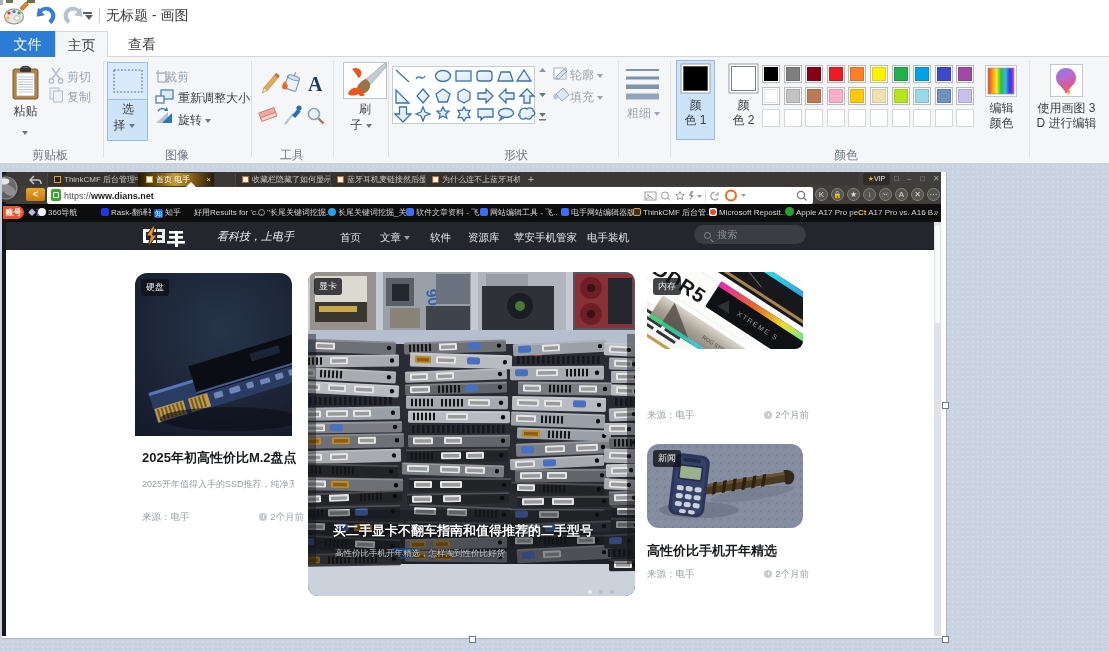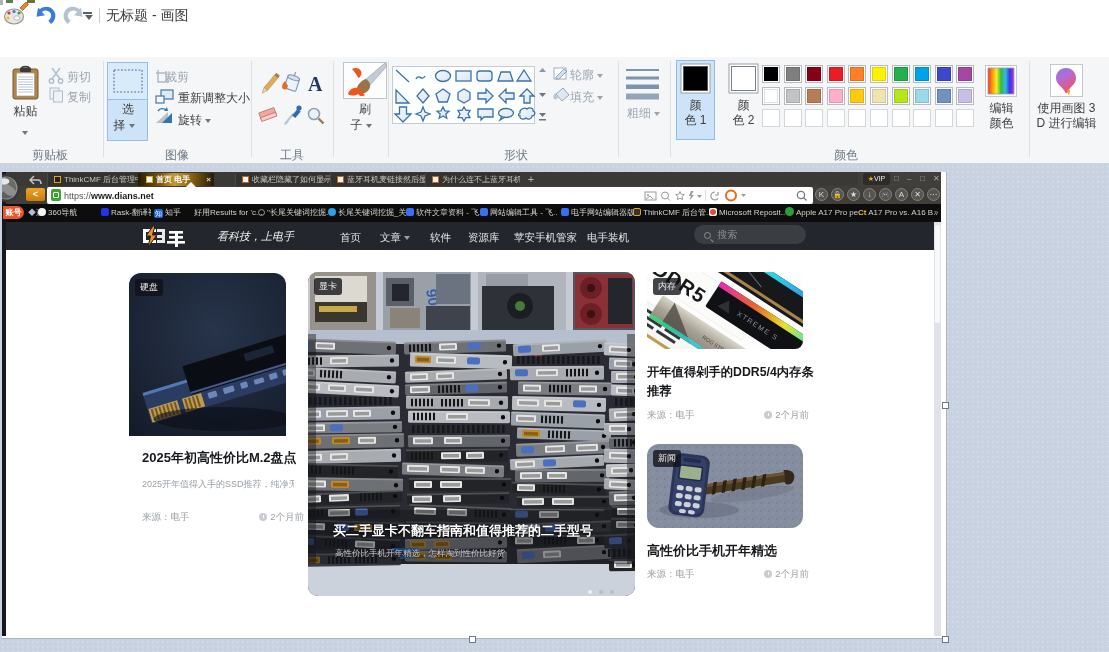--- a/index.html
+++ b/index.html
@@ -70,20 +70,25 @@
     <path d="M40 9c4.5-3.5 11-3 14 2 2.8 4.6 1.2 10-3 13l-2.6-3.4c2.6-1.8 3.6-5 2-7.6-1.8-3-6-3.4-8.6-1l3.2 3.2-8.5 1.5L38 8z" fill="#3a7ad9"></path>
 
     <path d="M79 9c-4.5-3.5-11-3-14 2-2.8 4.6-1.2 10 3 13l2.6-3.4c-2.6-1.8-3.6-5-2-7.6 1.8-3 6-3.4 8.6-1l-3.2 3.2 8.5 1.5L81 8z" fill="#b4c2d2"></path>
   </svg>
   <div class="abs" style="left:83px;top:12px;width:9px;height:1.5px;background:#5a6268"></div>
   <div class="abs" style="left:85px;top:15px;width:0;height:0;border-left:4px solid transparent;border-right:4px solid transparent;border-top:5px solid #5a6268"></div>
   <div class="qsep" style="left:99px"></div>
   <div id="title-text">无标题 - 画图</div>
 </div>
 
+<div id="tabrow">
+  <div class="rtab" id="tab-file">文件</div>
+  <div class="rtab" id="tab-home">主页</div>
+  <div class="rtab" id="tab-view">查看</div>
+</div>
 
 <div id="ribbon">
   <div class="gsep" style="left:103px"></div>
   <div class="gsep" style="left:251px"></div>
   <div class="gsep" style="left:333px"></div>
   <div class="gsep" style="left:388px"></div>
   <div class="gsep" style="left:618px"></div>
   <div class="gsep" style="left:670px"></div>
   <div class="gsep" style="left:1029px"></div>
   <div class="glabel" style="left:0px">剪贴板</div>
@@ -350,21 +355,21 @@
 
 <div id="workspace">
   <div id="canvas">
     <div id="browser">
       <div id="btabs"></div>
       <div id="baddr"></div>
       <div id="bmarks"></div>
       <div id="bleft"></div>
 
       <div class="btab" style="left:45px;width:91px"><span style="display:inline-block;width:7px;height:7px;background:#222;border:1px solid #e8a020;margin:0 3px 0 6px;vertical-align:-1px"></span>ThinkCMF 后台管理中<span class="bx">×</span></div>
-      <div class="btab" style="left:136px;width:76px;background:linear-gradient(90deg,#241a06,#7e5a10 30%,#c49a35 48%,#8a6314 70%,#241a06);border-left:none;color:#fff;font-weight:bold"><span style="display:inline-block;width:7px;height:7px;background:#fff;border:1px solid #e8a020;margin:0 3px 0 8px;vertical-align:-1px"></span>首页 电手<span class="bx" style="color:#ddd">×</span></div>
+      <div class="btab" style="left:136px;width:76px;background:linear-gradient(90deg,#241a06,#7e5a10 30%,#c49a35 48%,#8a6314 70%,#241a06);border-left:none;color:#fff;font-weight:normal"><span style="display:inline-block;width:7px;height:7px;background:#fff;border:1px solid #e8a020;margin:0 3px 0 8px;vertical-align:-1px"></span>首页 电手<span class="bx" style="color:#ddd">×</span></div>
       <div class="btab" style="left:233px;width:95px"><span style="display:inline-block;width:7px;height:7px;background:#f5f5f5;border:1px solid #c86010;margin:0 3px 0 6px;vertical-align:-1px"></span>收藏栏隐藏了如何显示<span class="bx">×</span></div>
       <div class="btab" style="left:328px;width:95px"><span style="display:inline-block;width:7px;height:7px;background:#f5f5f5;border:1px solid #c86010;margin:0 3px 0 6px;vertical-align:-1px"></span>蓝牙耳机麦链接然后显..<span class="bx">×</span></div>
       <div class="btab" style="left:423px;width:95px"><span style="display:inline-block;width:7px;height:7px;background:#f5f5f5;border:1px solid #c86010;margin:0 3px 0 6px;vertical-align:-1px"></span>为什么连不上蓝牙耳机<span class="bx">×</span></div>
       <div class="abs" style="left:523px;top:2px;width:12px;height:11px;color:#b8b6b2;font-size:11px;line-height:10px;text-align:center">+</div>
 
       <svg class="abs" style="left:-7px;top:1px" width="28" height="31">
         <circle cx="11" cy="15" r="14" fill="#3a3835"></circle>
         <circle cx="11" cy="15" r="11.5" fill="#8f8f8f"></circle>
         <path d="M11 3.5a11.5 11.5 0 0 1 9.5 15c-2-5.5-7.5-5.5-9.5-9.5-1.4-2.8 0-4.5 0-5.5z" fill="#6a6a6a"></path>
         <path d="M4 23.5a11.5 11.5 0 0 0 14.5-1c-4.8 1-8.6-1.8-9.6-4.6z" fill="#5f5f5f"></path>
@@ -450,21 +455,21 @@
           <div class="abs" style="left:211px;top:7px;font-size:11px;color:#f0f0f0;font-family:'Liberation Serif',serif;font-style:italic">看科技，上电手</div>
           <div class="navitem" style="left:334px">首页</div>
           <div class="navitem" style="left:374px">文章 <span class="dd" style="border-top-color:#9aa0a8;border-left-width:3px;border-right-width:3px"></span></div>
           <div class="navitem" style="left:424px">软件</div>
           <div class="navitem" style="left:462px">资源库</div>
           <div class="navitem" style="left:508px">苹安手机管家</div>
           <div class="navitem" style="left:581px">电手装机</div>
           <div class="abs" style="left:688px;top:3px;width:112px;height:19px;background:#3a3d42;border-radius:9.5px;color:#8a9098;font-size:10px;line-height:19px"><span style="display:inline-block;margin-left:10px;width:7px;height:7px;border:1.3px solid #8a9098;border-radius:50%;position:relative;top:1px"></span><span style="display:inline-block;width:3.5px;height:1.3px;background:#8a9098;transform:rotate(45deg);position:relative;left:-1px;top:3px"></span> 搜索</div>
         </div>
 
-        <div class="abs" style="left:123px;top:51px;width:157px;height:183px;border-radius:12px;overflow:hidden">
+        <div class="abs" style="left:129px;top:51px;width:157px;height:183px;border-radius:12px;overflow:hidden">
           <svg width="157" height="163">
             <defs>
               <radialGradient id="ssdbg" cx=".55" cy=".35" r=".9">
                 <stop offset="0" stop-color="#27344a"></stop>
                     <stop offset=".6" stop-color="#1b2435"></stop>
                     <stop offset="1" stop-color="#121826"></stop>
               </radialGradient>
             </defs>
             <rect width="157" height="163" fill="url(#ssdbg)"></rect>
             <g transform="rotate(-17 80 105)">
@@ -1366,21 +1371,20 @@
             </g>
             <g transform="rotate(33 125 60)">
               <rect x="55" y="45" width="140" height="30" rx="2" fill="#101115"></rect>
               <rect x="55" y="45" width="140" height="6" fill="url(#rgbB)"></rect>
               <text x="86" y="65" font-size="7" fill="#8f9196" font-family="Liberation Sans,sans-serif" letter-spacing="1.5">XTREME S</text>
               <path d="M72 57l7 11-14 0z" fill="#2e3036"></path>
             </g>
           </svg>
           <div class="tagbadge">内存</div>
         </div>
-        <div class="card-title" style="left:641px;top:141px;line-height:19px;font-size:12.3px">开年值得剁手的DDR5/4内存条<br>推荐</div>
         <div class="cfoot" style="left:641px;top:187px">来源：电手</div>
         <div class="cfoot" style="left:723px;top:187px;width:80px;text-align:right"><span class="clock"></span>2个月前</div>
         <div class="abs" style="left:641px;top:222px;width:156px;height:84px;border-radius:12px;overflow:hidden">
           <svg width="156" height="84">
             <defs>
                   <pattern id="asp" width="8" height="8" patternUnits="userSpaceOnUse">
                     <rect width="8" height="8" fill="#858da0"></rect>
                     <circle cx="2" cy="3" r=".8" fill="#707888"></circle>
                     <circle cx="6" cy="6" r=".7" fill="#959dac"></circle>
                     <circle cx="4.5" cy="1" r=".5" fill="#7a8294"></circle>

